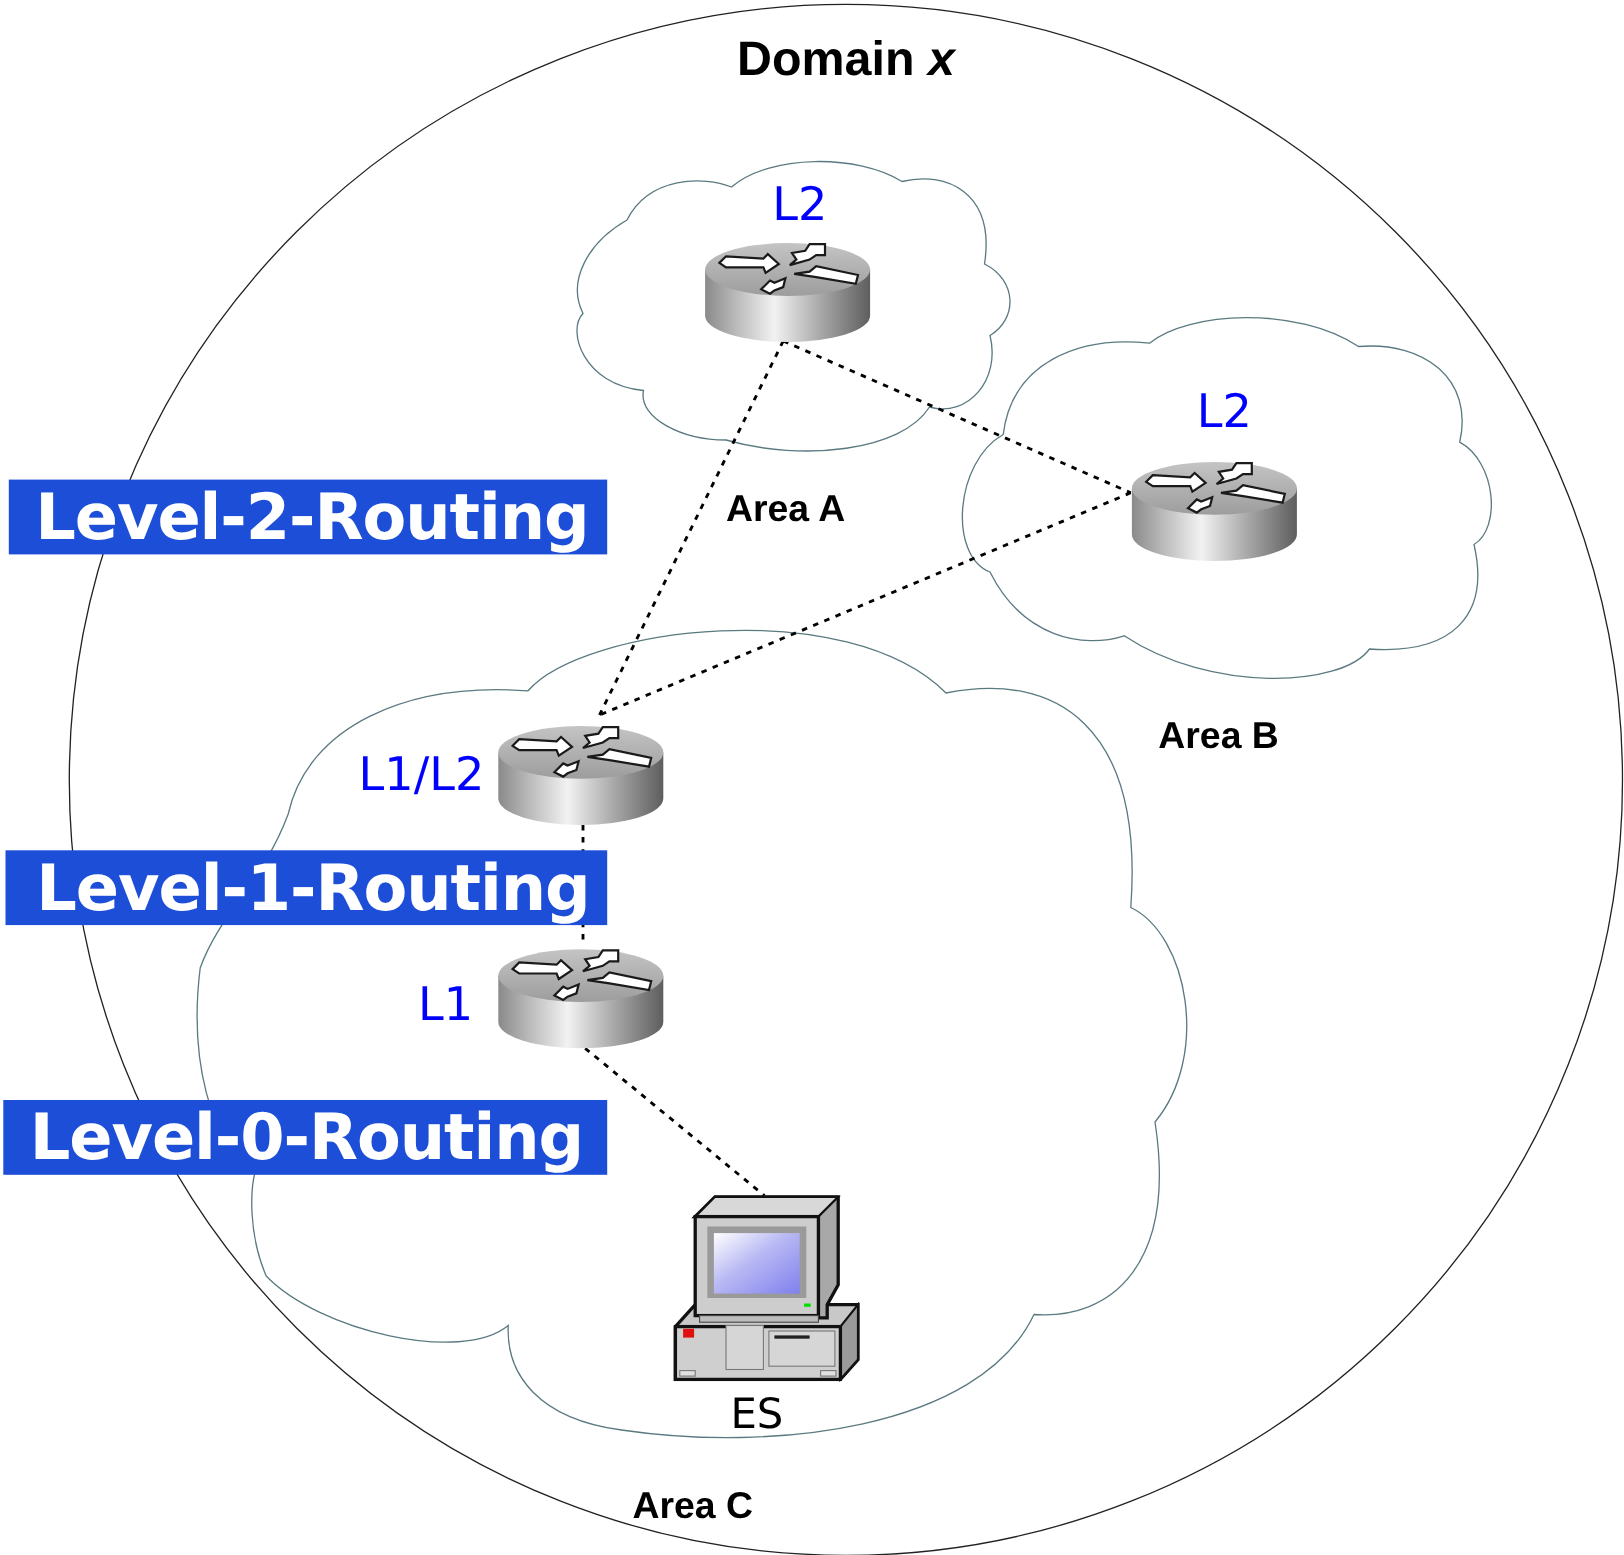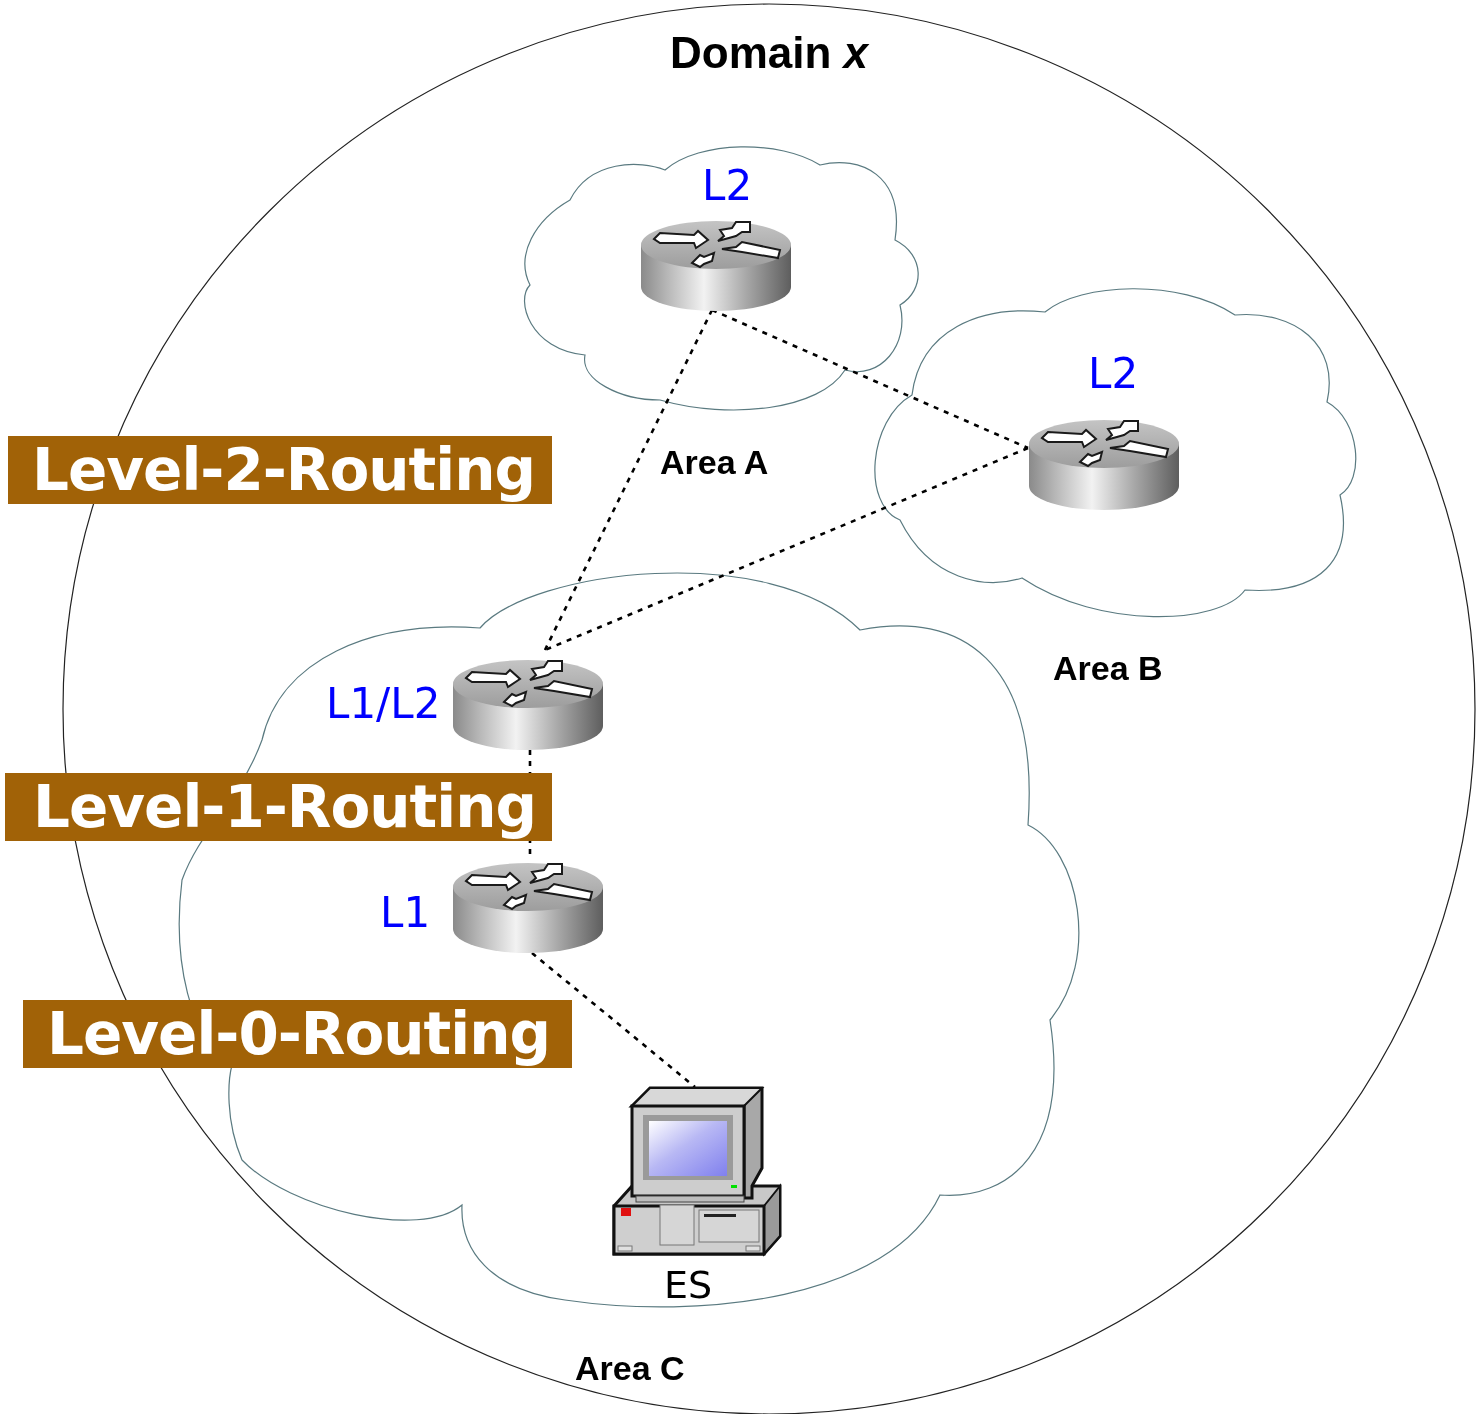--- a/index.html
+++ b/index.html
@@ -3,35 +3,35 @@
 <meta charset="utf-8">
 <style>
   html, body { margin: 0; padding: 0; background: #ffffff; }
   body { width: 1476px; height: 1414px; position: relative; overflow: hidden; }
   #canvas { position: absolute; left: 0; top: 0; width: 1476px; height: 1414px; }
   .txt-bold { font-family: "Liberation Sans", sans-serif; font-weight: bold; fill: #000; }
   .txt-blue { font-family: "DejaVu Sans", sans-serif; fill: #0000ff; }
   .txt-es { font-family: "DejaVu Sans", sans-serif; fill: #000; }
   .level-label {
     position: absolute;
-    background: #a16207;
+    background: #1d4ed8;
     color: #ffffff;
     font-family: "DejaVu Sans", sans-serif;
     font-weight: bold;
     font-size: 58px;
     letter-spacing: -1px;
     line-height: 68px;
     height: 68px;
     padding-left: 24px;
     box-sizing: border-box;
     white-space: nowrap;
   }
   #lvl2 { left: 8px; top: 436px; width: 544px; }
   #lvl1 { left: 5px; top: 773px; width: 547px; padding-left: 28px; }
-  #lvl0 { left: 3px; top: 1000px; width: 549px; margin-left: 20px; }
+  #lvl0 { left: 3px; top: 1000px; width: 549px; }
 </style>
 </head>
 <body>
 
 <svg id="canvas" viewBox="0 0 1476 1414" xmlns="http://www.w3.org/2000/svg">
   <defs>
     <linearGradient id="routerSide" x1="0" y1="0" x2="1" y2="0">
       <stop offset="0" stop-color="#8a8a8a"></stop>
       <stop offset="0.18" stop-color="#b8b8b8"></stop>
       <stop offset="0.42" stop-color="#f2f2f2"></stop>

